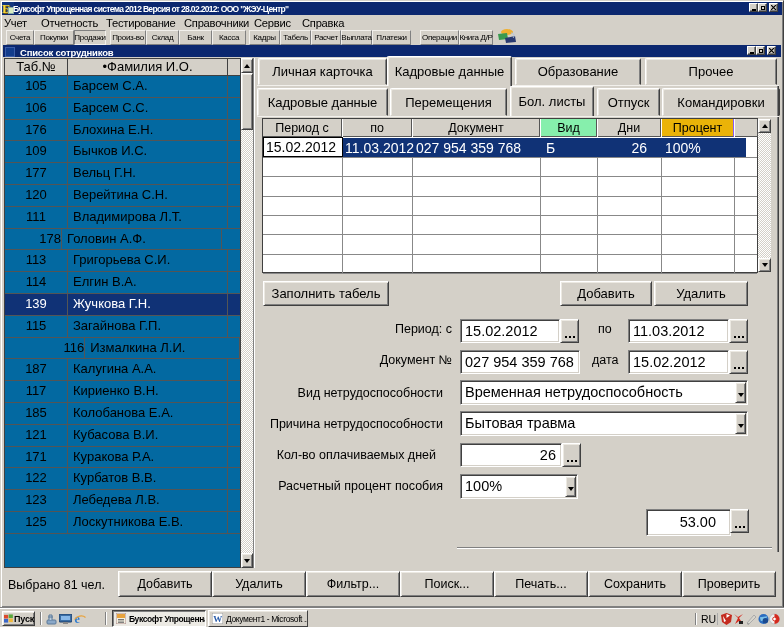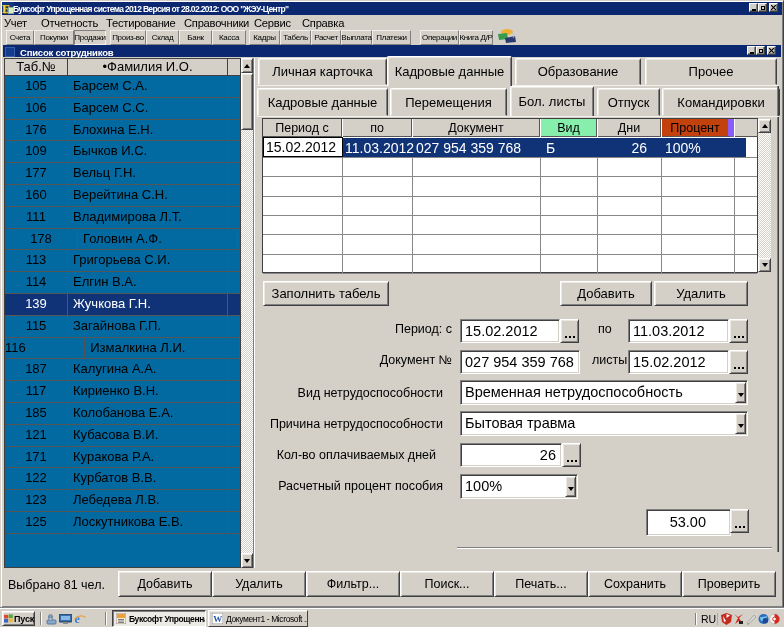--- a/index.html
+++ b/index.html
@@ -108,31 +108,31 @@
       <div style="width:63px; text-align:center; border-right:1px solid #555; border-bottom:1px solid #555; line-height:20px;">109</div>
       <div style="width:160px; padding-left:5px; line-height:20px; border-right:1px solid #555; border-bottom:1px solid #555;">Бычков И.С.</div>
       <div style="flex:1; border-bottom:1px solid #555;"></div>
     </div>
     <div style="display:flex; height:21.8px; font-size:13px; ">
       <div style="width:63px; text-align:center; border-right:1px solid #555; border-bottom:1px solid #555; line-height:20px;">177</div>
       <div style="width:160px; padding-left:5px; line-height:20px; border-right:1px solid #555; border-bottom:1px solid #555;">Вельц Г.Н.</div>
       <div style="flex:1; border-bottom:1px solid #555;"></div>
     </div>
     <div style="display:flex; height:21.8px; font-size:13px; ">
-      <div style="width:63px; text-align:center; border-right:1px solid #555; border-bottom:1px solid #555; line-height:20px;">160</div>
+      <div style="width:63px; text-align:center; border-right:1px solid #555; border-bottom:1px solid #555; line-height:20px;">120</div>
       <div style="width:160px; padding-left:5px; line-height:20px; border-right:1px solid #555; border-bottom:1px solid #555;">Верейтина С.Н.</div>
       <div style="flex:1; border-bottom:1px solid #555;"></div>
     </div>
     <div style="display:flex; height:21.8px; font-size:13px; ">
       <div style="width:63px; text-align:center; border-right:1px solid #555; border-bottom:1px solid #555; line-height:20px;">111</div>
       <div style="width:160px; padding-left:5px; line-height:20px; border-right:1px solid #555; border-bottom:1px solid #555;">Владимирова Л.Т.</div>
       <div style="flex:1; border-bottom:1px solid #555;"></div>
     </div>
     <div style="display:flex; height:21.8px; font-size:13px; ">
-      <div style="width:73px; text-align:center; border-right:1px solid #555; border-bottom:1px solid #555; line-height:20px;">178</div>
+      <div style="width:57px; text-align:right; border-right:1px solid #555; border-bottom:1px solid #555; line-height:20px;">178</div>
       <div style="width:160px; padding-left:5px; line-height:20px; border-right:1px solid #555; border-bottom:1px solid #555;">Головин А.Ф.</div>
       <div style="flex:1; border-bottom:1px solid #555;"></div>
     </div>
     <div style="display:flex; height:21.8px; font-size:13px; ">
       <div style="width:63px; text-align:center; border-right:1px solid #555; border-bottom:1px solid #555; line-height:20px;">113</div>
       <div style="width:160px; padding-left:5px; line-height:20px; border-right:1px solid #555; border-bottom:1px solid #555;">Григорьева С.И.</div>
       <div style="flex:1; border-bottom:1px solid #555;"></div>
     </div>
     <div style="display:flex; height:21.8px; font-size:13px; ">
       <div style="width:63px; text-align:center; border-right:1px solid #555; border-bottom:1px solid #555; line-height:20px;">114</div>
@@ -143,21 +143,21 @@
       <div style="width:63px; text-align:center; border-right:1px solid #555; border-bottom:1px solid #555; line-height:20px;">139</div>
       <div style="width:160px; padding-left:5px; line-height:20px; border-right:1px solid #555; border-bottom:1px solid #555;">Жучкова Г.Н.</div>
       <div style="flex:1; border-bottom:1px solid #555;"></div>
     </div>
     <div style="display:flex; height:21.8px; font-size:13px; ">
       <div style="width:63px; text-align:center; border-right:1px solid #555; border-bottom:1px solid #555; line-height:20px;">115</div>
       <div style="width:160px; padding-left:5px; line-height:20px; border-right:1px solid #555; border-bottom:1px solid #555;">Загайнова Г.П.</div>
       <div style="flex:1; border-bottom:1px solid #555;"></div>
     </div>
     <div style="display:flex; height:21.8px; font-size:13px; ">
-      <div style="width:83px; text-align:left; border-right:1px solid #555; border-bottom:1px solid #555; line-height:20px;">116</div>
+      <div style="width:83px; text-align:right; border-right:1px solid #555; border-bottom:1px solid #555; line-height:20px;">116</div>
       <div style="width:160px; padding-left:5px; line-height:20px; border-right:1px solid #555; border-bottom:1px solid #555;">Измалкина Л.И.</div>
       <div style="flex:1; border-bottom:1px solid #555;"></div>
     </div>
     <div style="display:flex; height:21.8px; font-size:13px; ">
       <div style="width:63px; text-align:center; border-right:1px solid #555; border-bottom:1px solid #555; line-height:20px;">187</div>
       <div style="width:160px; padding-left:5px; line-height:20px; border-right:1px solid #555; border-bottom:1px solid #555;">Калугина А.А.</div>
       <div style="flex:1; border-bottom:1px solid #555;"></div>
     </div>
     <div style="display:flex; height:21.8px; font-size:13px; ">
       <div style="width:63px; text-align:center; border-right:1px solid #555; border-bottom:1px solid #555; line-height:20px;">117</div>
@@ -219,21 +219,21 @@
     <div class="tab abs" style="left:597px; top:88px; width:63px; height:28px;border-bottom:1px solid #d4d0c8;">Отпуск</div>
     <div class="tab abs" style="left:662px; top:88px; width:118px; height:28px;border-bottom:1px solid #d4d0c8;">Командировки</div>
     <div class="abs" style="left:257px; top:116px; width:522px; height:1px; background:#f2f0ec; z-index:1;"></div>
     <div class="abs" style="left:777px; top:86px; width:2px; height:466px; border-left:1px solid #808080; border-right:1px solid #404040;"></div>
     <div class="abs" style="left:262px; top:118px; width:496px; height:155px; background:#fff; border:1px solid #404040;"></div>
     <div class="abs" style="left:263px; top:119px; width:79px; height:18px; background:#D4D0C8; border-right:1px solid #555; border-bottom:1px solid #555; font-size:12.5px; display:flex; align-items:center; justify-content:center; overflow:hidden;">Период с</div>
     <div class="abs" style="left:343px; top:119px; width:69px; height:18px; background:#D4D0C8; border-right:1px solid #555; border-bottom:1px solid #555; font-size:12.5px; display:flex; align-items:center; justify-content:center; overflow:hidden;">по</div>
     <div class="abs" style="left:413px; top:119px; width:127px; height:18px; background:#D4D0C8; border-right:1px solid #555; border-bottom:1px solid #555; font-size:12.5px; display:flex; align-items:center; justify-content:center; overflow:hidden;">Документ</div>
     <div class="abs" style="left:541px; top:119px; width:56px; height:18px; background:#86efac; border-right:1px solid #555; border-bottom:1px solid #555; font-size:12.5px; display:flex; align-items:center; justify-content:center; overflow:hidden;">Вид</div>
     <div class="abs" style="left:598px; top:119px; width:63px; height:18px; background:#D4D0C8; border-right:1px solid #555; border-bottom:1px solid #555; font-size:12.5px; display:flex; align-items:center; justify-content:center; overflow:hidden;">Дни</div>
-    <div class="abs" style="left:662px; top:119px; width:72px; height:18px; background:#c2410c; border-right:6px solid #8b5cf6; border-bottom:1px solid #555; font-size:12.5px; display:flex; align-items:center; justify-content:center; overflow:hidden;">Процент</div>
+    <div class="abs" style="left:662px; top:119px; width:72px; height:18px; background:#eab308; border-right:1px solid #8b5cf6; border-bottom:1px solid #555; font-size:12.5px; display:flex; align-items:center; justify-content:center; overflow:hidden;">Процент</div>
     <div class="abs" style="left:735px; top:119px; width:23px; height:18px; background:#D4D0C8; border-right:1px solid #555; border-bottom:1px solid #555; font-size:12.5px; display:flex; align-items:center; justify-content:center; overflow:hidden;"></div>
     <div class="abs" style="left:342px; top:138px; width:1px; height:135px; background:#888;"></div>
     <div class="abs" style="left:412px; top:138px; width:1px; height:135px; background:#888;"></div>
     <div class="abs" style="left:540px; top:138px; width:1px; height:135px; background:#888;"></div>
     <div class="abs" style="left:597px; top:138px; width:1px; height:135px; background:#888;"></div>
     <div class="abs" style="left:661px; top:138px; width:1px; height:135px; background:#888;"></div>
     <div class="abs" style="left:734px; top:138px; width:1px; height:135px; background:#888;"></div>
     <div class="abs" style="left:343px; top:138px; width:403px; height:19px; background:#103276;"></div>
     <div class="abs" style="left:263px; top:137px; width:80px; height:20px; background:#fff; border:1px solid #000; font-size:14px; line-height:18px; padding-left:2px; z-index:2;">15.02.2012</div>
     <div class="abs" style="left:345px; top:140px; color:#fff; font-size:14px; z-index:2;">11.03.2012</div>
@@ -272,21 +272,21 @@
     <div class="field abs" style="left:628px; top:319px; width:101px; height:24px; font-size:14.5px; line-height:22px; padding-left:4px;">11.03.2012</div>
     <div class="btn abs" style="left:729px; top:319px; width:19px; height:24px;">
       <span style="position:absolute; left:4px; bottom:4px; display:flex; gap:2px;">
         <i style="width:2px;height:2px;background:#000;"></i>
         <i style="width:2px;height:2px;background:#000;"></i>
         <i style="width:2px;height:2px;background:#000;"></i>
       </span>
     </div>
     <div class="abs lbl" style="left:0; top:353px; width:452px; text-align:right;">Документ №</div>
     <div class="field abs" style="left:460px; top:350px; width:120px; height:24px; font-size:14.5px; line-height:22px; padding-left:4px;">027 954 359 768</div>
-    <div class="abs lbl" style="left:592px; top:353px;">листы</div>
+    <div class="abs lbl" style="left:592px; top:353px;">дата</div>
     <div class="field abs" style="left:628px; top:350px; width:101px; height:24px; font-size:14.5px; line-height:22px; padding-left:4px;">15.02.2012</div>
     <div class="btn abs" style="left:729px; top:350px; width:19px; height:24px;">
       <span style="position:absolute; left:4px; bottom:4px; display:flex; gap:2px;">
         <i style="width:2px;height:2px;background:#000;"></i>
         <i style="width:2px;height:2px;background:#000;"></i>
         <i style="width:2px;height:2px;background:#000;"></i>
       </span>
     </div>
     <div class="abs lbl" style="left:0; top:386px; width:443px; text-align:right;">Вид нетрудоспособности</div>
     <div class="field abs" style="left:460px; top:380px; width:288px; height:25px; font-size:14.5px; line-height:23px; padding-left:4px;">Временная нетрудоспособность<div class="btn abs" style="right:1px; top:1px; width:11px; height:21px;">
@@ -302,21 +302,21 @@
       <span style="position:absolute; left:4px; bottom:4px; display:flex; gap:2px;">
         <i style="width:2px;height:2px;background:#000;"></i>
         <i style="width:2px;height:2px;background:#000;"></i>
         <i style="width:2px;height:2px;background:#000;"></i>
       </span>
     </div>
     <div class="abs lbl" style="left:0; top:479px; width:443px; text-align:right;">Расчетный процент пособия</div>
     <div class="field abs" style="left:460px; top:474px; width:118px; height:25px; font-size:14.5px; line-height:23px; padding-left:4px;">100%<div class="btn abs" style="right:1px; top:1px; width:11px; height:21px;">
         <span style="border-left:3px solid transparent; border-right:3px solid transparent; border-top:4px solid #000; margin-top:4px;"></span>
       </div></div>
-    <div class="field abs" style="left:646px; top:509px; width:85px; height:27px; font-size:14.5px; line-height:25px; padding-right:24px; text-align:right;">53.00</div>
+    <div class="field abs" style="left:646px; top:509px; width:85px; height:27px; font-size:14.5px; line-height:25px; padding-right:14px; text-align:right;">53.00</div>
     <div class="btn abs" style="left:730px; top:509px; width:19px; height:24px;">
       <span style="position:absolute; left:4px; bottom:4px; display:flex; gap:2px;">
         <i style="width:2px;height:2px;background:#000;"></i>
         <i style="width:2px;height:2px;background:#000;"></i>
         <i style="width:2px;height:2px;background:#000;"></i>
       </span>
     </div>
     <div class="abs" style="left:457px; top:547px; width:315px; height:2px; border-top:1px solid #808080; border-bottom:1px solid #fff;"></div>
   </div>
 

